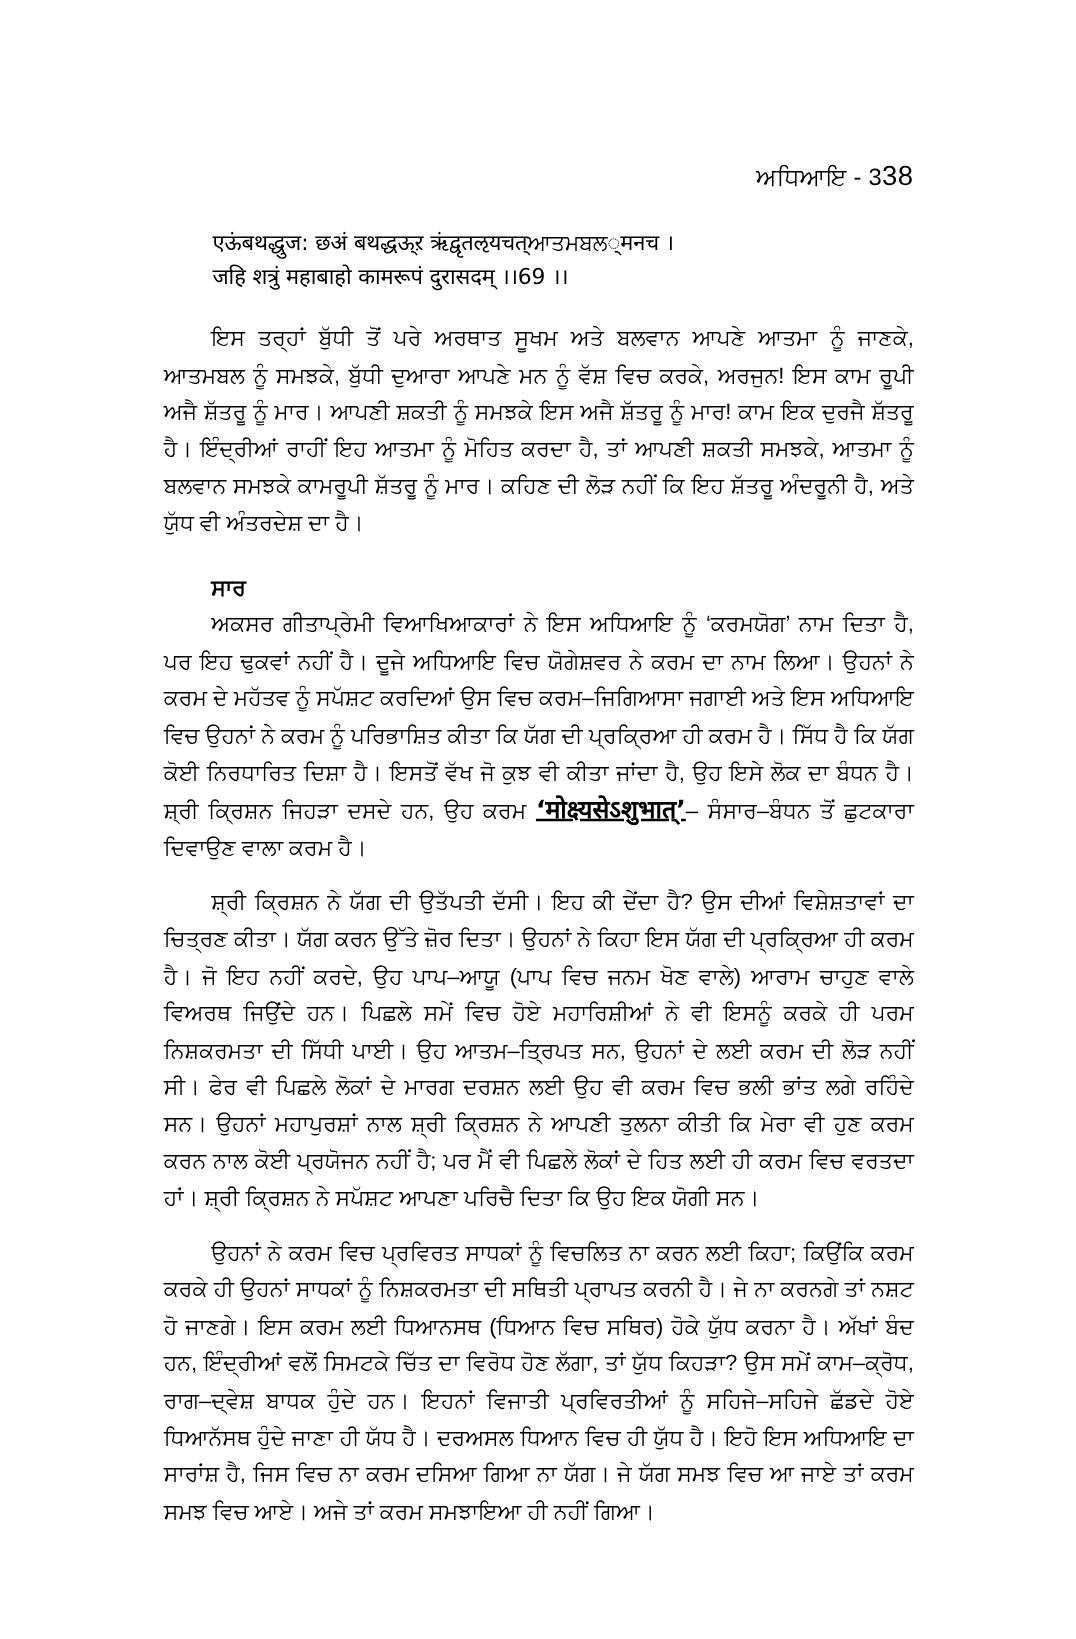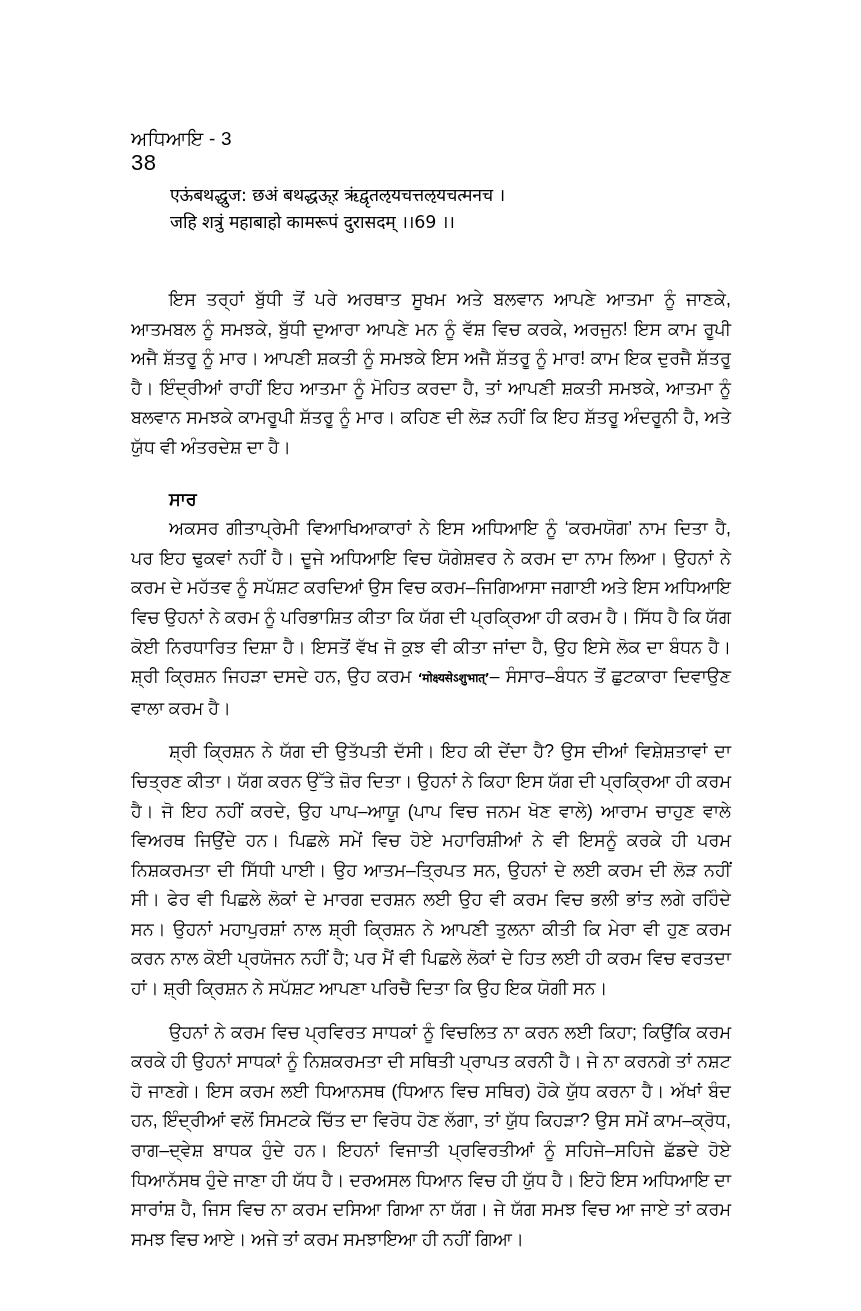--- a/index.html
+++ b/index.html
@@ -19,21 +19,20 @@
   }
   
   .running-head {
     position: absolute;
     left: 131px;
     top: 128px;
     width: 600px;
     display: flex;
     align-items: baseline;
     justify-content: flex-end;
-    flex-direction: column;
   }
   .chapter-label {
     font-size: 19px;
     letter-spacing: 0.2px;
     white-space: nowrap;
   }
   .page-number {
     font-size: 22px;
     letter-spacing: 0.5px;
   }
@@ -51,57 +50,57 @@
     white-space: nowrap;
     letter-spacing: -0.1px;
   }
   
   .body-block {
     position: absolute;
     left: 131px;
     width: 600px;
     font-size: 17.6px;
     line-height: 29.6px;
-    margin-top: 29px;
   }
   .para {
     text-align: justify;
     text-justify: inter-word;
     margin: 0 0 0 0;
   }
   .para .indent-lead {
     display: inline-block;
     width: 38px;
   }
   .section-heading {
     font-weight: bold;
     font-size: 17.6px;
     line-height: 29.6px;
     padding-left: 38px;
   }
   .dev-bold {
     font-family: "DejaVu Sans", "Liberation Sans", sans-serif;
     font-weight: bold;
-    font-size: 12px;
+    font-size: 20px;
+    text-decoration: underline;
   }
   .gap-sm { height: 14px; }
   .gap-md { height: 22px; }
 </style>
 </head>
 <body>
 
 <div class="page">
 
   <div class="running-head">
     <span class="chapter-label">ਅਧਿਆਇ - 3</span>
     <span class="page-number">38</span>
   </div>
 
   <div class="verse-block">
-    <div class="verse-line">एऊंबथद्धुज: छअं बथद्धऊ्ऱ ऋंद्वृतऌयचत्तऌयचत्मनच ।</div>
+    <div class="verse-line">एऊंबथद्धुज: छअं बथद्धऊ्ऱ ऋंद्वृतऌयचत्ਆਤਮਬਲ्मनच ।</div>
     <div class="verse-line">जहि शत्रुं महाबाहो कामरूपं दुरासदम् ।।69 ।।</div>
   </div>
 
   <div class="body-block" style="top: 256px;">
 
     <p class="para"><span class="indent-lead"></span><span>ਇਸ ਤਰ੍ਹਾਂ ਬੁੱਧੀ ਤੋਂ ਪਰੇ ਅਰਥਾਤ ਸੂਖਮ ਅਤੇ ਬਲਵਾਨ ਆਪਣੇ ਆਤਮਾ ਨੂੰ ਜਾਣਕੇ, ਆਤਮਬਲ ਨੂੰ ਸਮਝਕੇ, ਬੁੱਧੀ ਦੁਆਰਾ ਆਪਣੇ ਮਨ ਨੂੰ ਵੱਸ਼ ਵਿਚ ਕਰਕੇ, ਅਰਜੁਨ! ਇਸ ਕਾਮ ਰੂਪੀ ਅਜੈ ਸ਼ੱਤਰੂ ਨੂੰ ਮਾਰ। ਆਪਣੀ ਸ਼ਕਤੀ ਨੂੰ ਸਮਝਕੇ ਇਸ ਅਜੈ ਸ਼ੱਤਰੂ ਨੂੰ ਮਾਰ! ਕਾਮ ਇਕ ਦੁਰਜੈ ਸ਼ੱਤਰੂ ਹੈ। ਇੰਦ੍ਰੀਆਂ ਰਾਹੀਂ ਇਹ ਆਤਮਾ ਨੂੰ ਮੋਹਿਤ ਕਰਦਾ ਹੈ, ਤਾਂ ਆਪਣੀ ਸ਼ਕਤੀ ਸਮਝਕੇ, ਆਤਮਾ ਨੂੰ ਬਲਵਾਨ ਸਮਝਕੇ ਕਾਮਰੂਪੀ ਸ਼ੱਤਰੂ ਨੂੰ ਮਾਰ। ਕਹਿਣ ਦੀ ਲੋੜ ਨਹੀਂ ਕਿ ਇਹ ਸ਼ੱਤਰੂ ਅੰਦਰੂਨੀ ਹੈ, ਅਤੇ ਯੁੱਧ ਵੀ ਅੰਤਰਦੇਸ਼ ਦਾ ਹੈ।</span></p>
 
     <div class="gap-md"></div>
 
     <div class="section-heading">ਸਾਰ</div>

